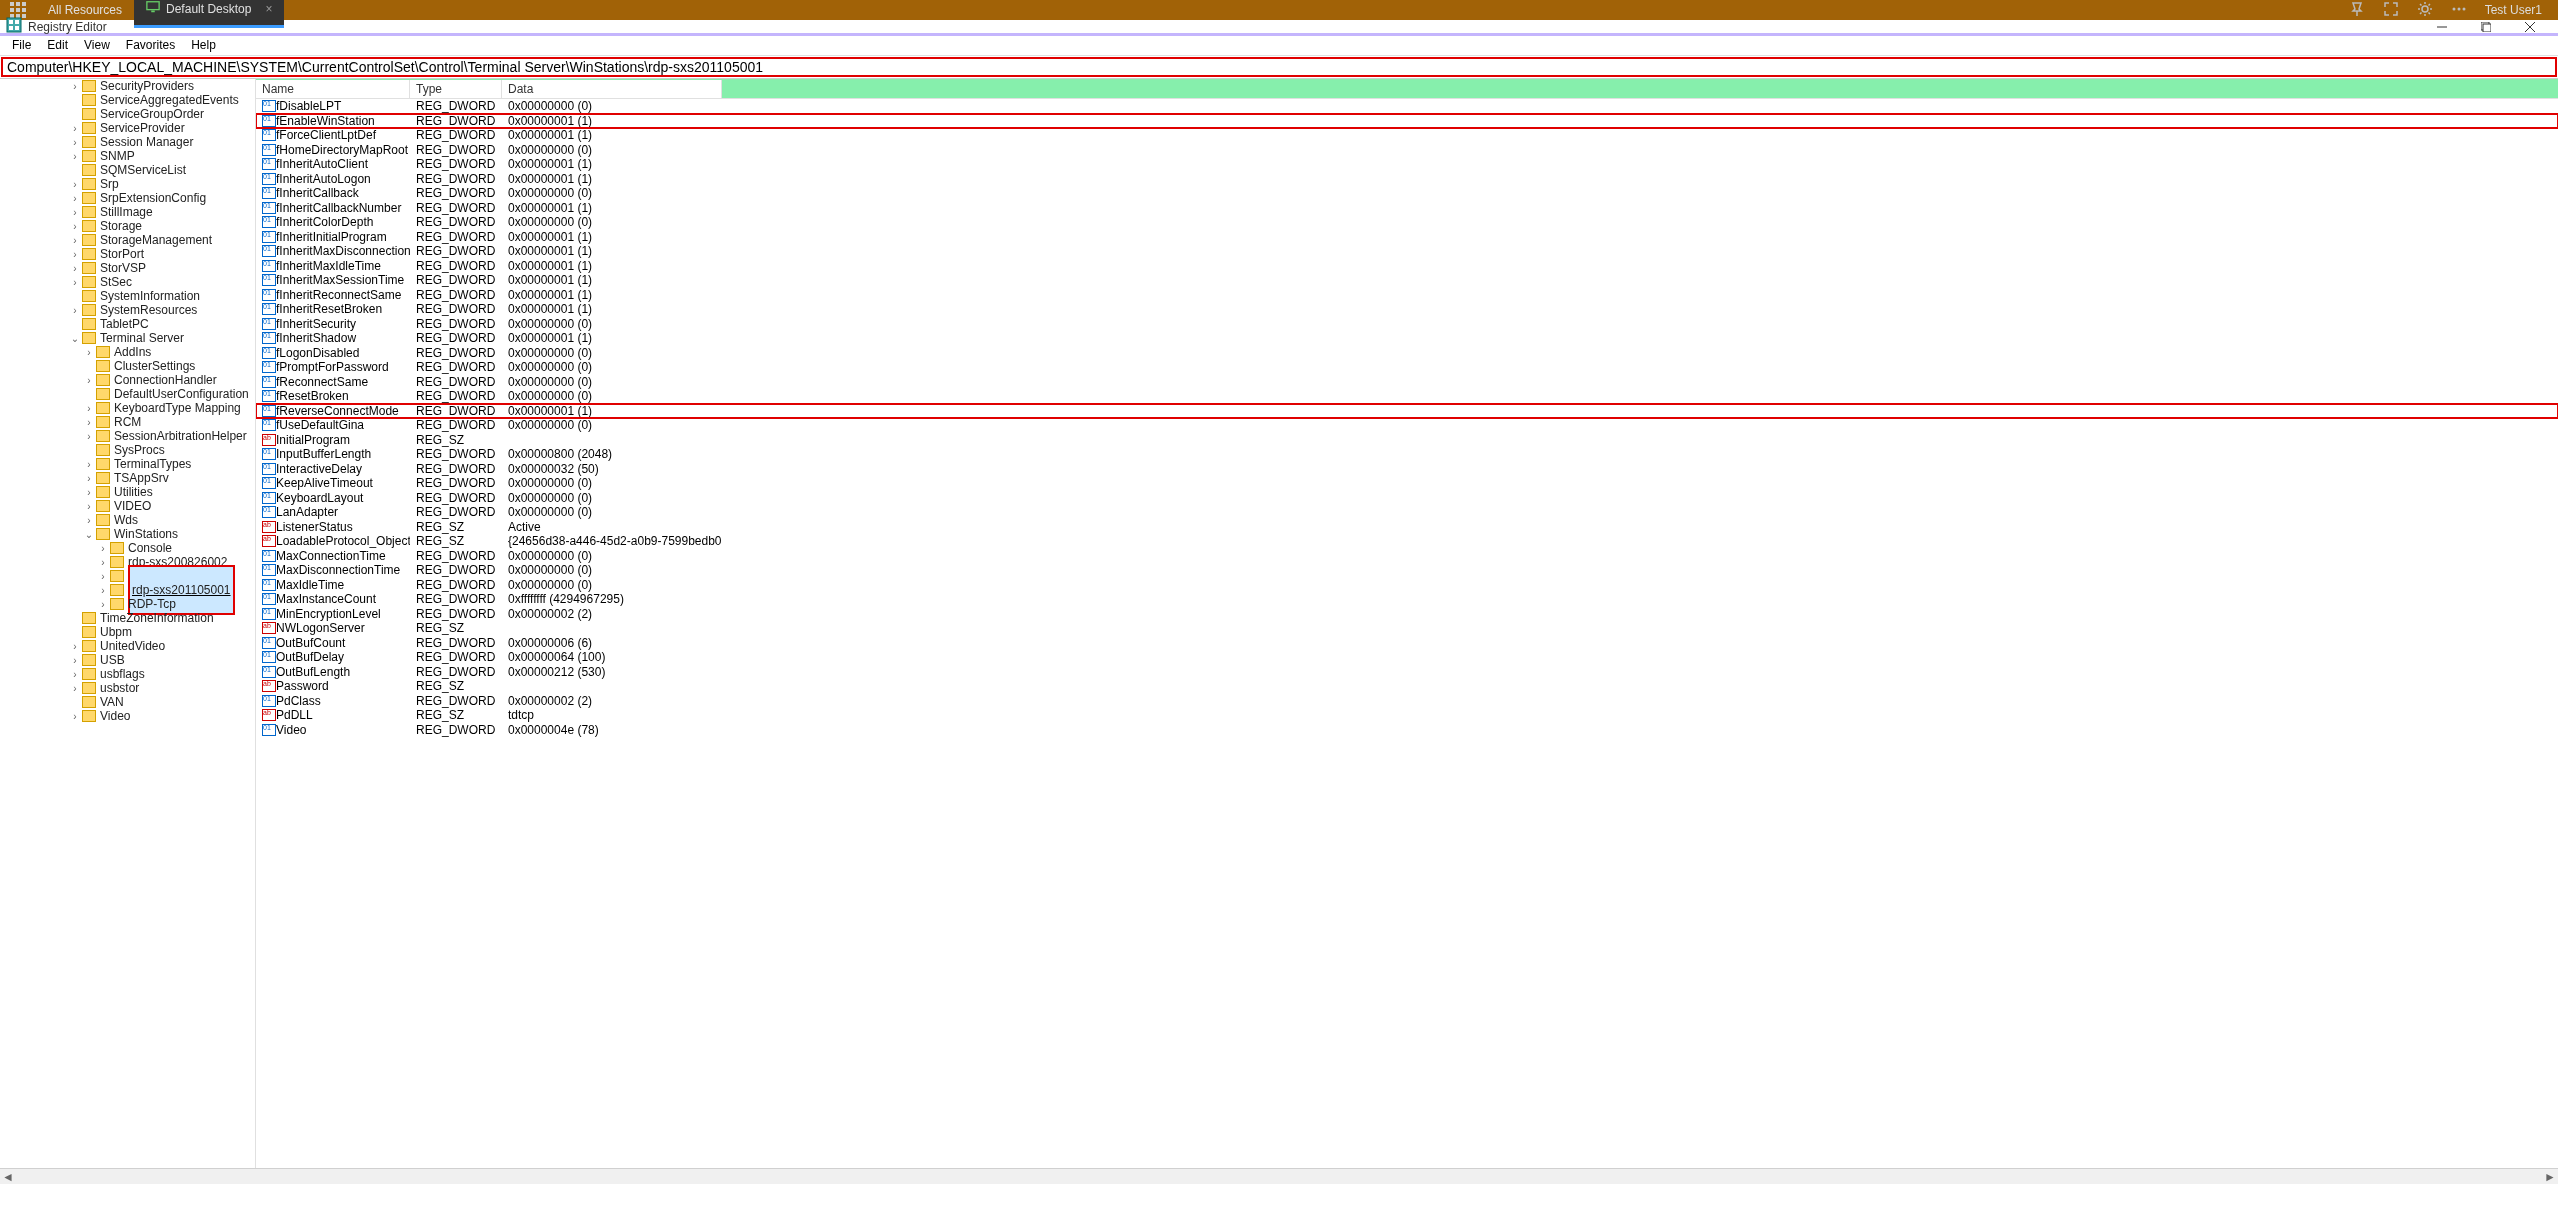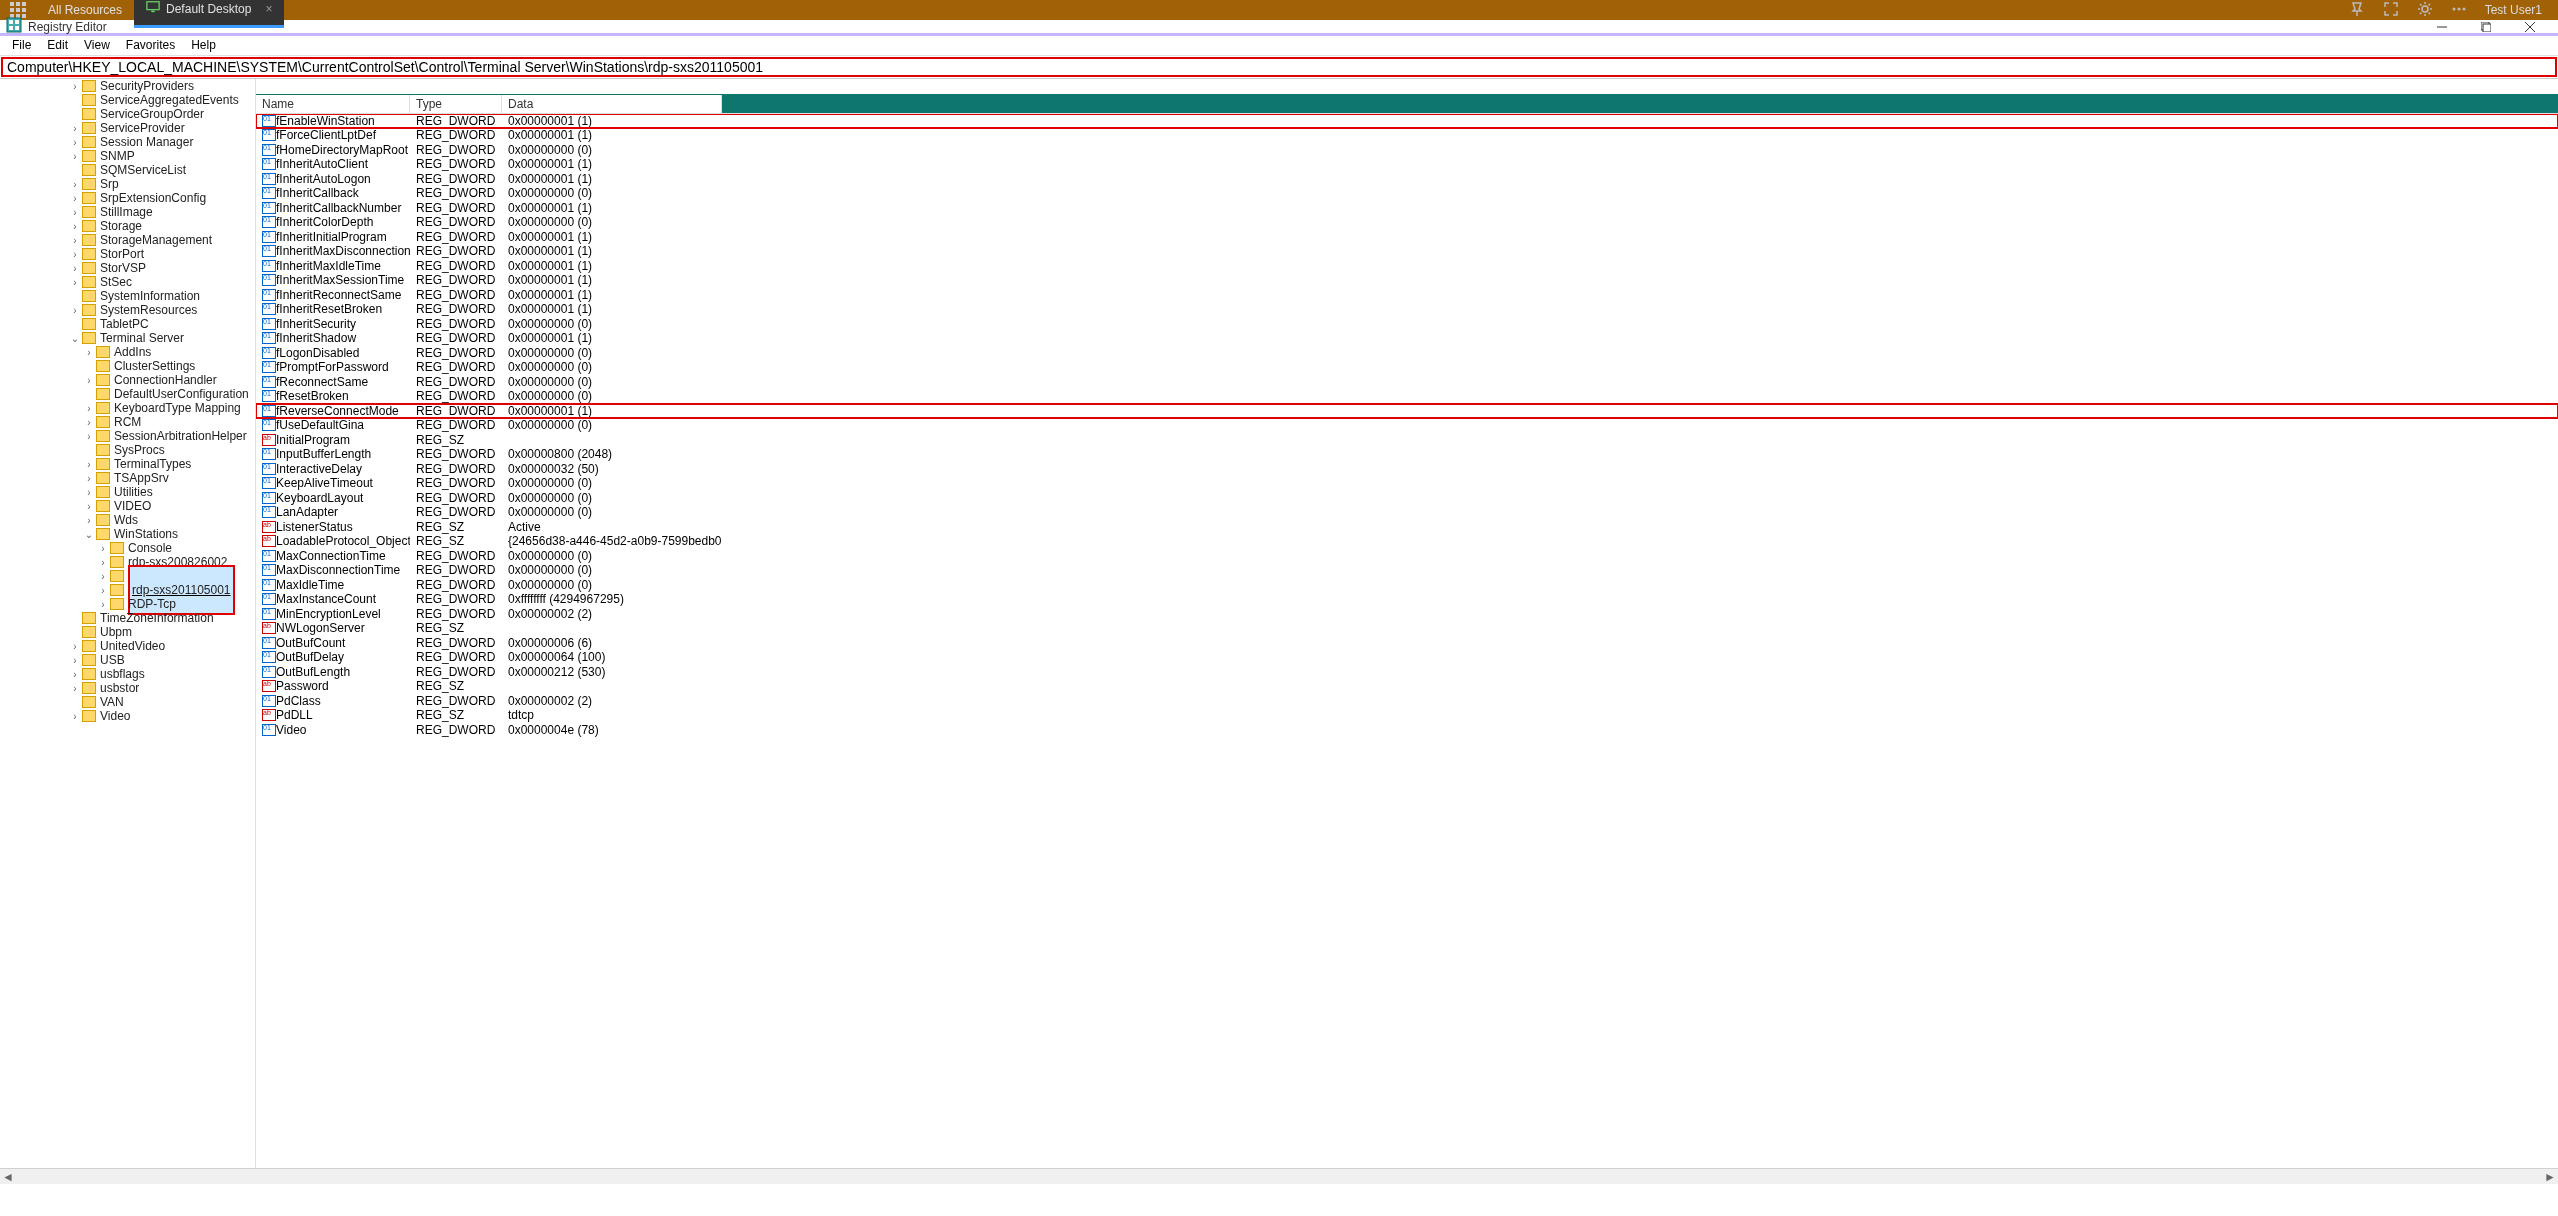--- a/index.html
+++ b/index.html
@@ -49,21 +49,21 @@
   .tree-node.highlighted .label-wrap { border:2px solid #e00000; padding:16px 2px; background:#cce8ff;text-decoration:underline; }
   .indent-1 { padding-left: 68px; }
   .indent-2 { padding-left: 82px; }
   .indent-3 { padding-left: 96px; }
 
   
   .values-pane { flex:1; overflow-y:scroll; overflow-x:hidden; position:relative; }
   .values-pane::-webkit-scrollbar { width:16px; }
   .values-pane::-webkit-scrollbar-thumb { background:#c0c0c0; }
   .values-pane::-webkit-scrollbar-track { background:#f0f0f0; }
-  .values-header { display:flex; border-bottom:1px solid #e0e0e0; height:20px; align-items:center; position:sticky; top:15px; background:#0f766e; z-index:2; }
+  .values-header { display:flex; border-bottom:1px solid #e0e0e0; height:20px; align-items:center; position:sticky; top:0; background:#86efac; z-index:2; }
   .values-header .col { padding:2px 6px; border-right:1px solid #e0e0e0; color:#333; background:#fff; cursor:pointer; }
   .col-name { width:154px; flex-shrink:0; }
   .col-type { width:92px; flex-shrink:0; }
   .col-data { width:220px; flex-shrink:0; }
   .col-data-sep { border-left:1px solid #e0e0e0; flex:1; }
   .value-row { display:flex; height:14.5px; align-items:center; cursor:pointer; }
   .value-row .col { padding:0 6px; overflow:hidden; white-space:nowrap; }
   .value-row .name-cell { display:flex; align-items:center; gap:0; }
   .value-row .val-icon { width:14px; height:12px; flex-shrink:0; background:#fff; border:1px solid #0066cc; position:relative; }
   .value-row .val-icon::after { content:"01"; font-size:7px; color:#0066cc; position:absolute; left:0; top:-1px; }

